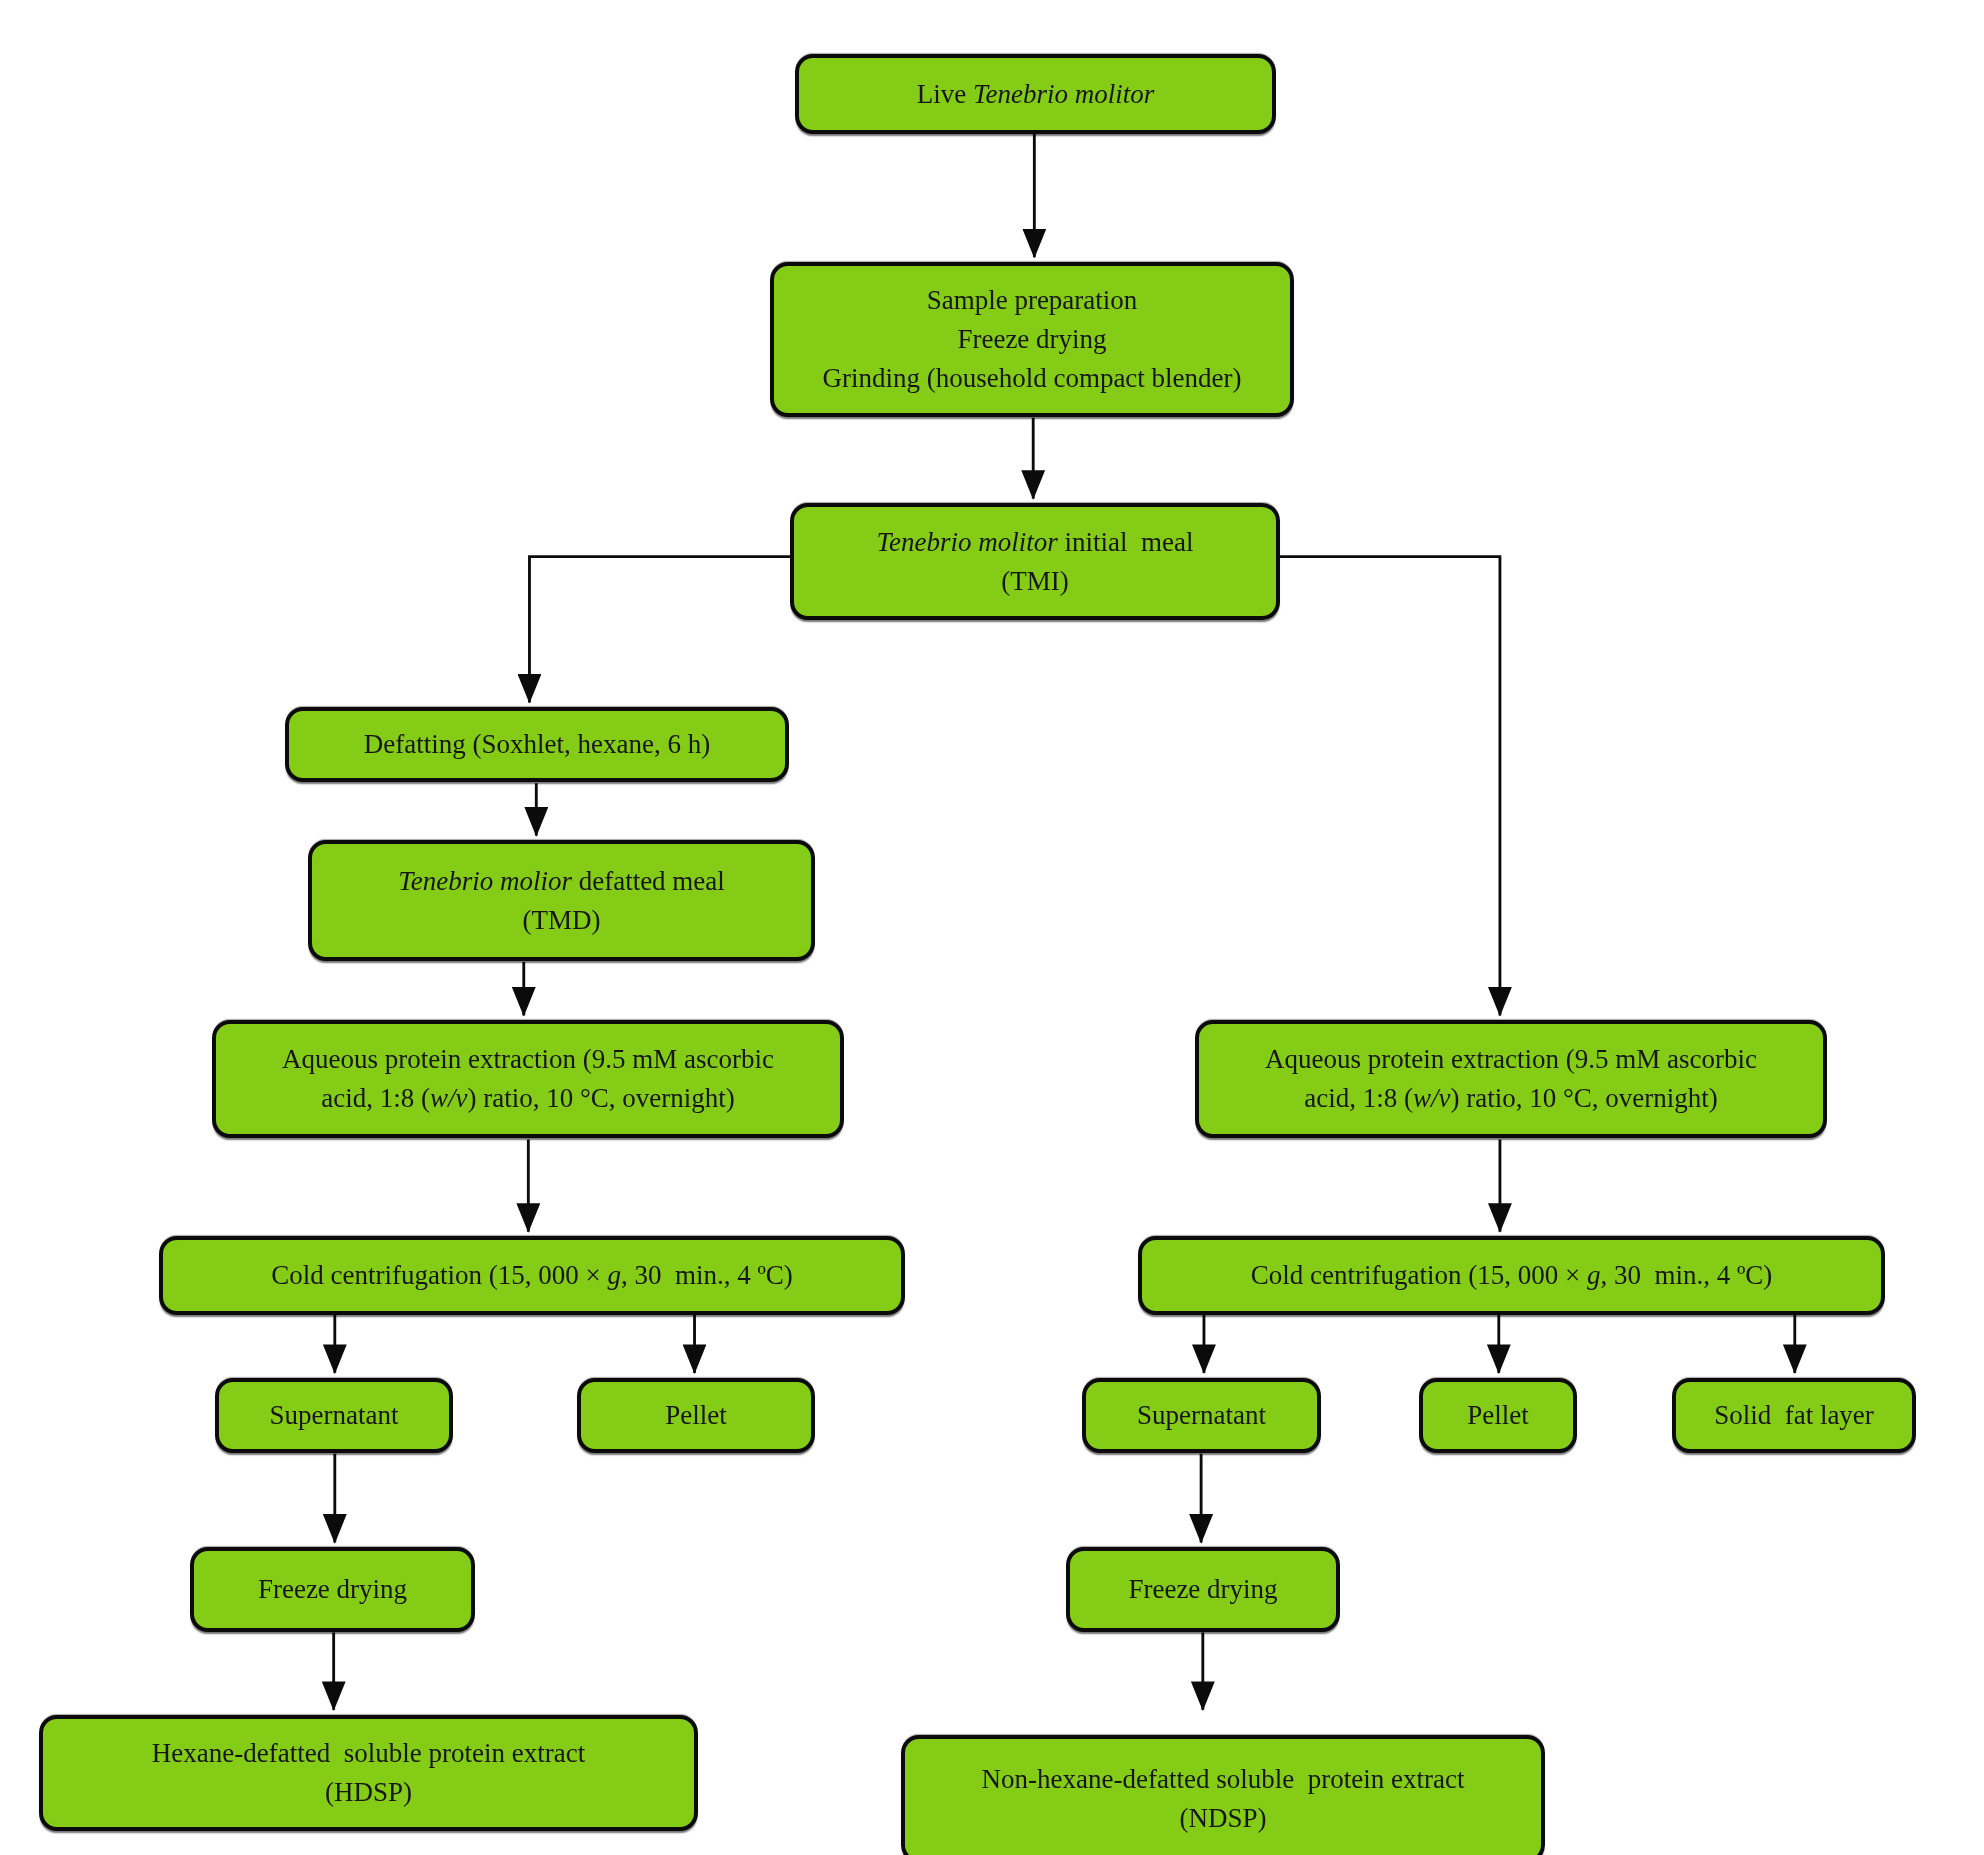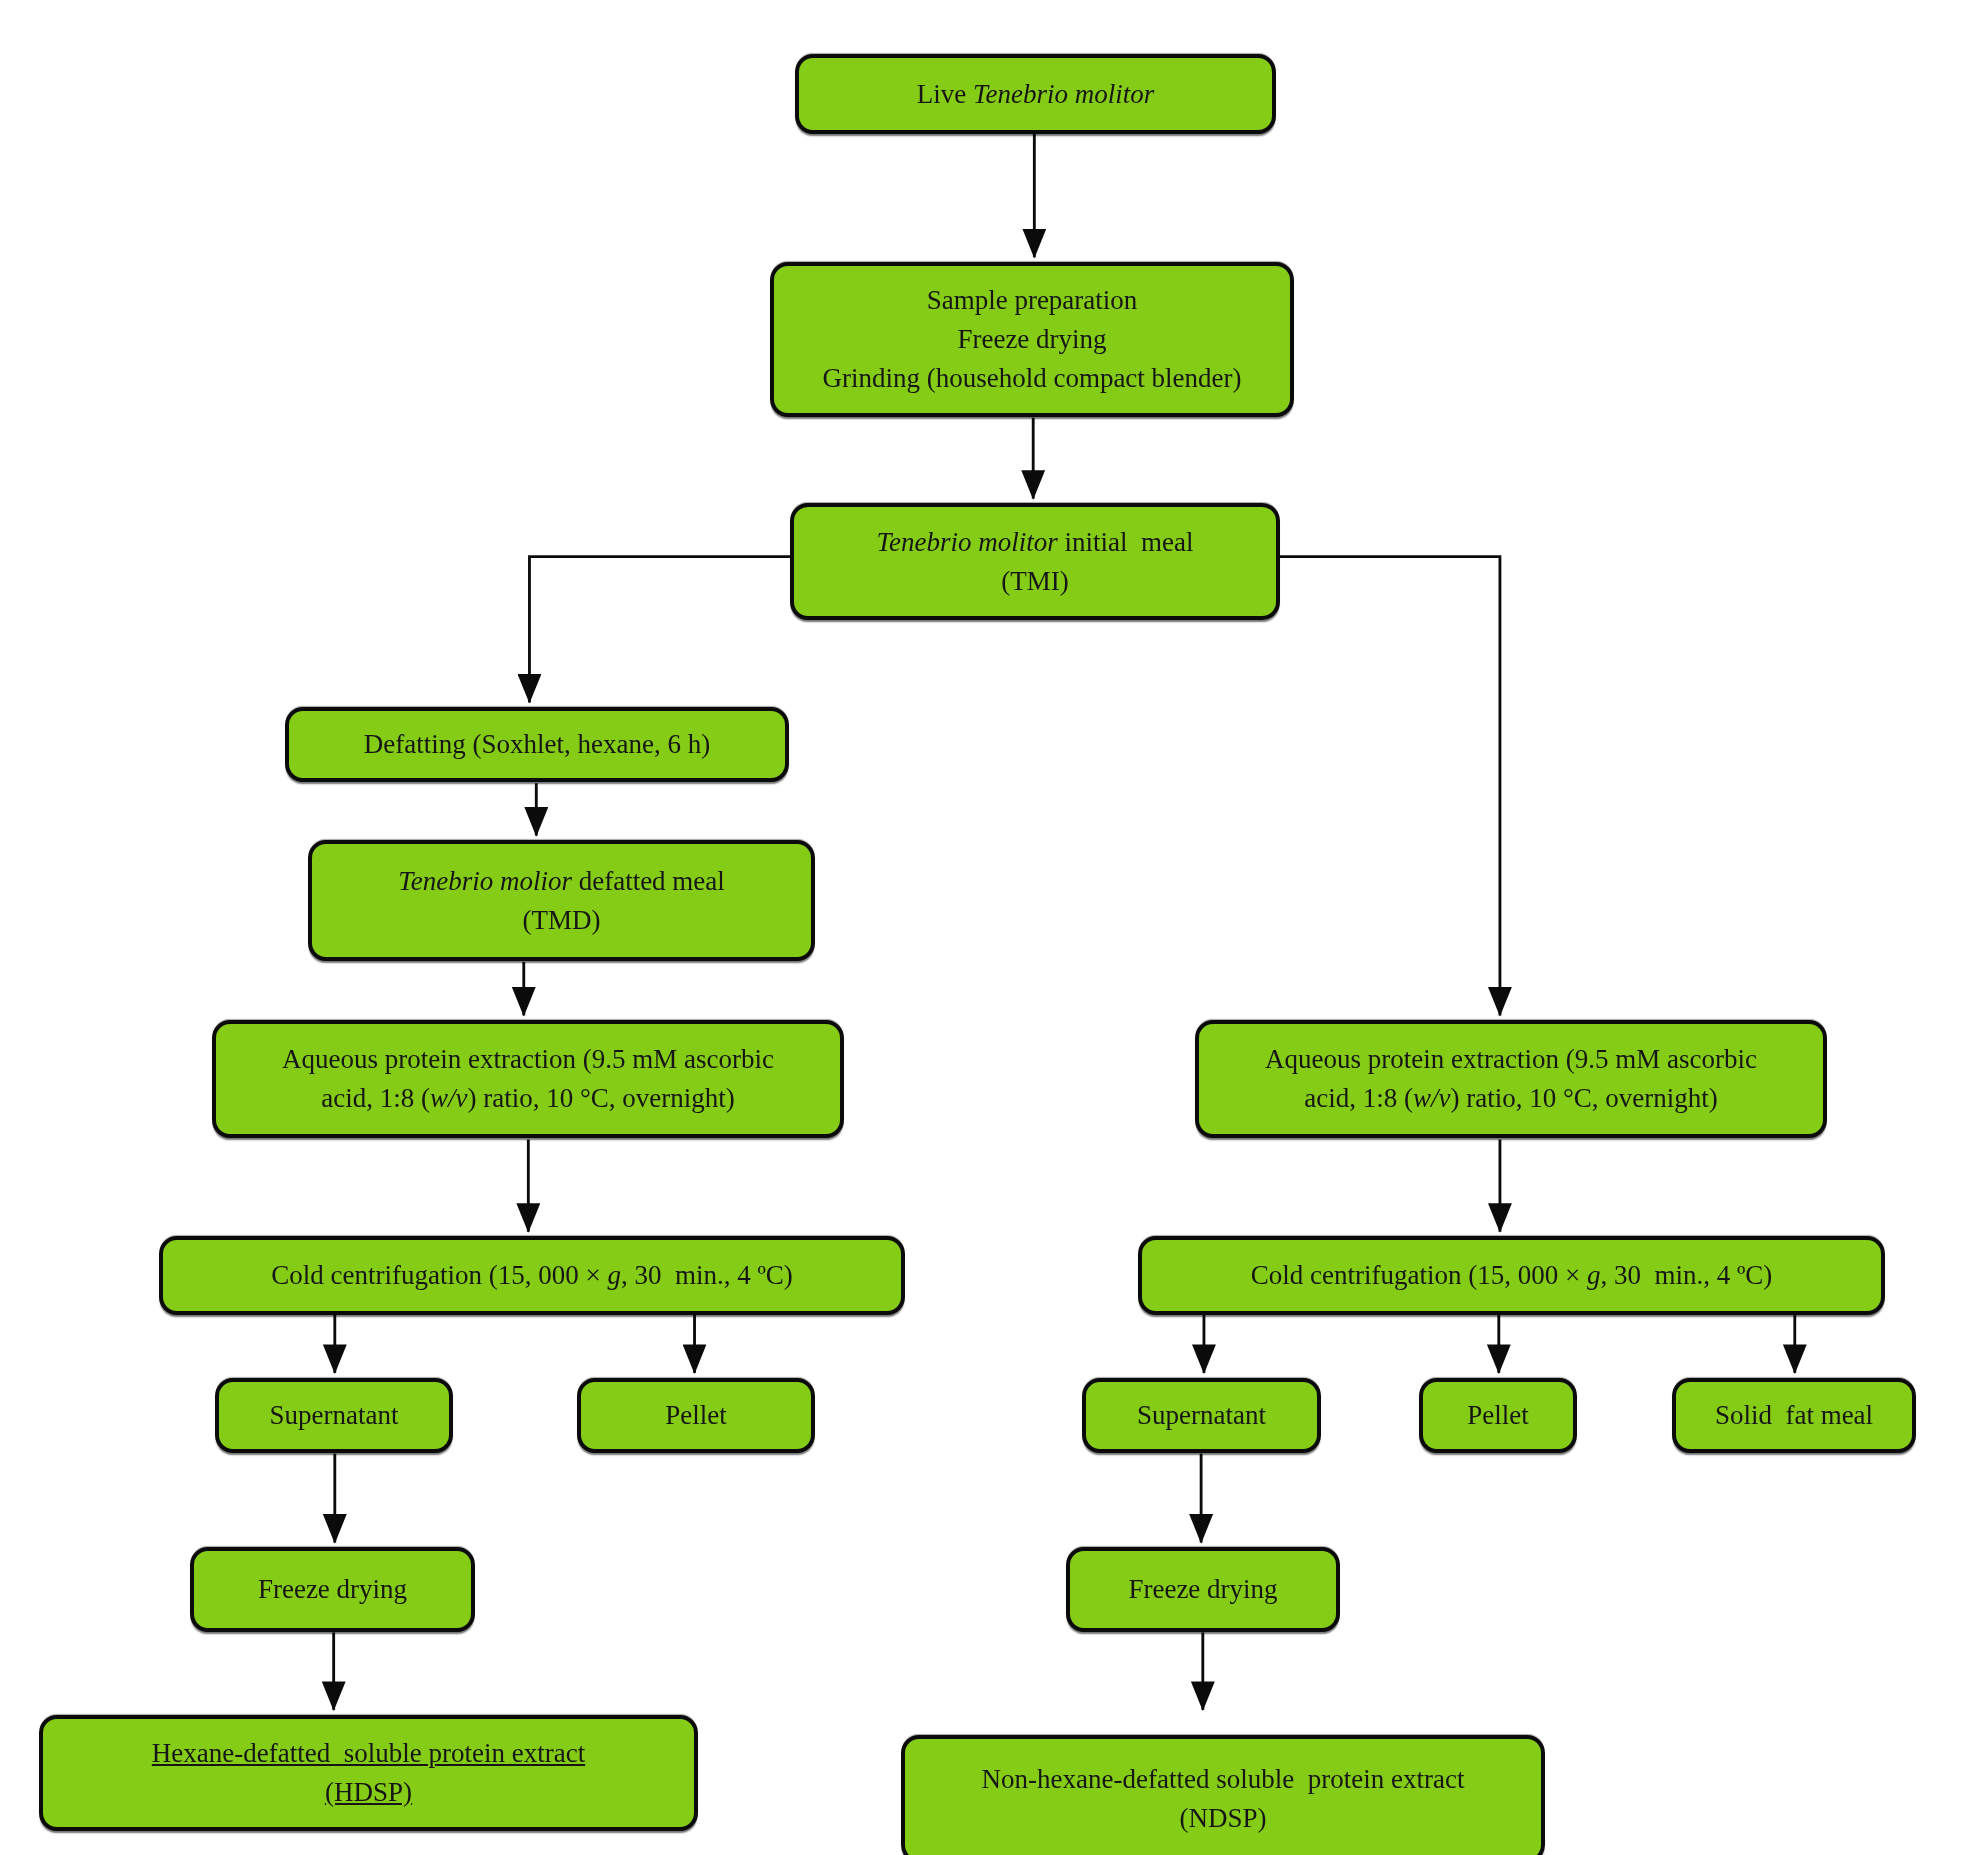--- a/index.html
+++ b/index.html
@@ -107,21 +107,21 @@
   </div>
 
   <div class="box" style="left:577px; top:1378px; width:238px; height:75px;">
     <div class="line"><span>Pellet</span></div>
   </div>
 
   <div class="box" style="left:190px; top:1547px; width:285px; height:85px;">
     <div class="line"><span>Freeze drying</span></div>
   </div>
 
-  <div class="box" style="left:39px; top:1715px; width:659px; height:116px;text-decoration:underline;">
+  <div class="box" style="left:39px; top:1715px; width:659px; height:116px;">
     <div class="line"><span>Hexane-defatted  soluble protein extract</span></div>
     <div class="line"><span>(HDSP)</span></div>
   </div>
 
   <div class="box" style="left:1195px; top:1020px; width:632px; height:118px;">
     <div class="line"><span>Aqueous protein extraction (9.5 mM ascorbic</span></div>
     <div class="line"><span>acid, 1:8 (</span><span class="it">w/v</span><span>) ratio, 10 °C, overnight)</span></div>
   </div>
 
   <div class="box" style="left:1138px; top:1236px; width:747px; height:79px;">
@@ -130,21 +130,21 @@
 
   <div class="box" style="left:1082px; top:1378px; width:239px; height:75px;">
     <div class="line"><span>Supernatant</span></div>
   </div>
 
   <div class="box" style="left:1419px; top:1378px; width:158px; height:75px;">
     <div class="line"><span>Pellet</span></div>
   </div>
 
   <div class="box" style="left:1672px; top:1378px; width:244px; height:75px;">
-    <div class="line"><span>Solid  fat meal</span></div>
+    <div class="line"><span>Solid  fat layer</span></div>
   </div>
 
   <div class="box" style="left:1066px; top:1547px; width:274px; height:85px;">
     <div class="line"><span>Freeze drying</span></div>
   </div>
 
   <div class="box" style="left:901px; top:1715px; width:644px; height:128px;margin-top:20px;">
     <div class="line"><span>Non-hexane-defatted soluble  protein extract</span></div>
     <div class="line"><span>(NDSP)</span></div>
   </div>

